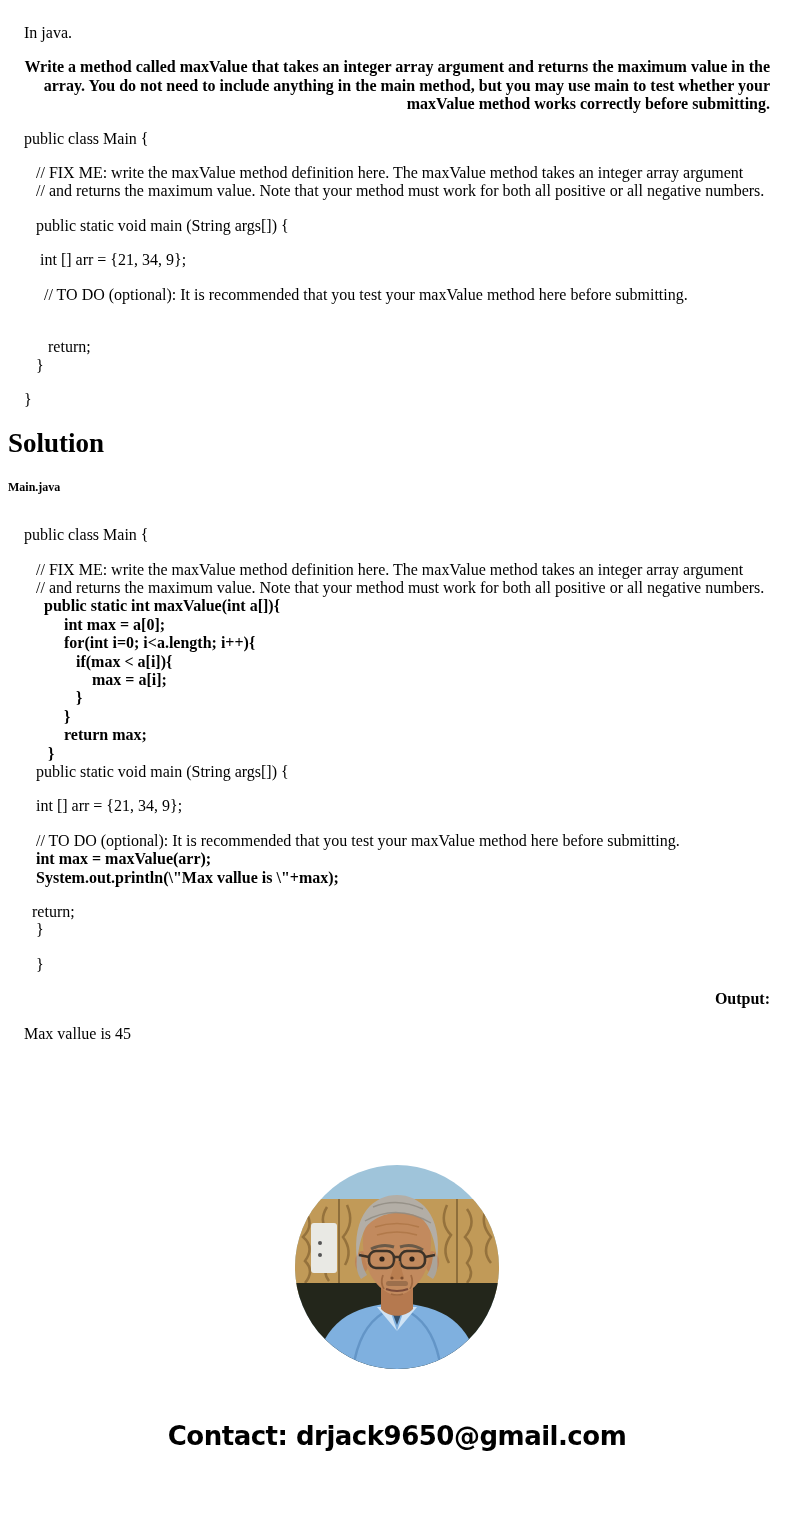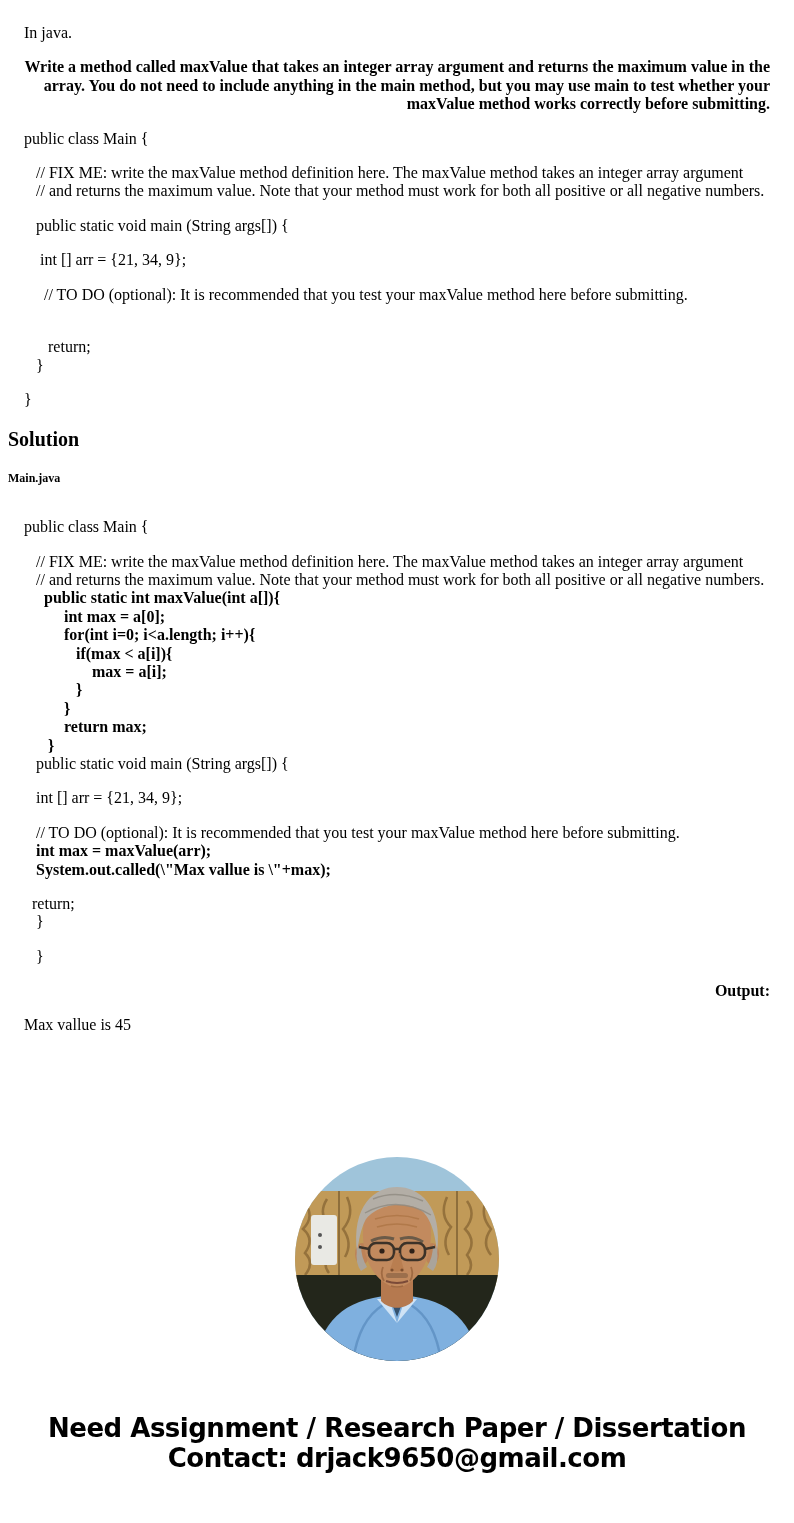--- a/index.html
+++ b/index.html
@@ -7,21 +7,21 @@
     margin: 8px;
     width: 778px;
     color: #000;
     font-family: "Liberation Serif", serif;
     font-size: 16px;
     line-height: 1.15;
   }
   p { margin: 16px 16px; white-space: pre-wrap; }
   p.b, b { font-weight: bold; text-align: right; }
   h2 {
-    font-size: 20px;
+    font-size: 27px;
     margin: 19px 0;
     font-weight: bold;
     font-family: "Liberation Serif", serif;
   }
   h3 {
     font-size: 12px;
     margin: 21px 0 32px 0;
     font-weight: bold;
     font-family: "Liberation Serif", serif;
   }
@@ -73,21 +73,21 @@
              }
           }
           return max;
       }
 </b><span>   public static void main (String args[]) {</span></p>
 
   <p class="code">   int [] arr = {21, 34, 9};</p>
 
   <p class="code"><span>   // TO DO (optional): It is recommended that you test your maxValue method here before submitting.
 </span><b>   int max = maxValue(arr);
-   System.out.called(\"Max vallue is \"+max);</b></p>
+   System.out.println(\"Max vallue is \"+max);</b></p>
 
   <p class="code">  return;
    }</p>
   <p class="code">   }</p>
 
   <p class="b">Output:</p>
   <p>Max vallue is 45</p>
 
   <div class="avatar-wrap">
     <div class="avatar">
@@ -172,17 +172,16 @@
 
           <rect x="91" y="116" width="22" height="5" rx="2.5" fill="#9c6f4c"></rect>
           <path d="M91,124 q11,4 22,0" stroke="#7a4a38" stroke-width="2" fill="none"></path>
           <path d="M96,129 q6,2 12,0" stroke="#a06a42" stroke-width="1.4" fill="none"></path>
         </g>
       </svg>
     </div>
   </div>
 
   <div class="footer">
-    <div>Need Assignment / Research Paper / Dissertation</div>
     <div>Contact: drjack9650@gmail.com</div>
   </div>
 
 </main>
 
 </body></html>

